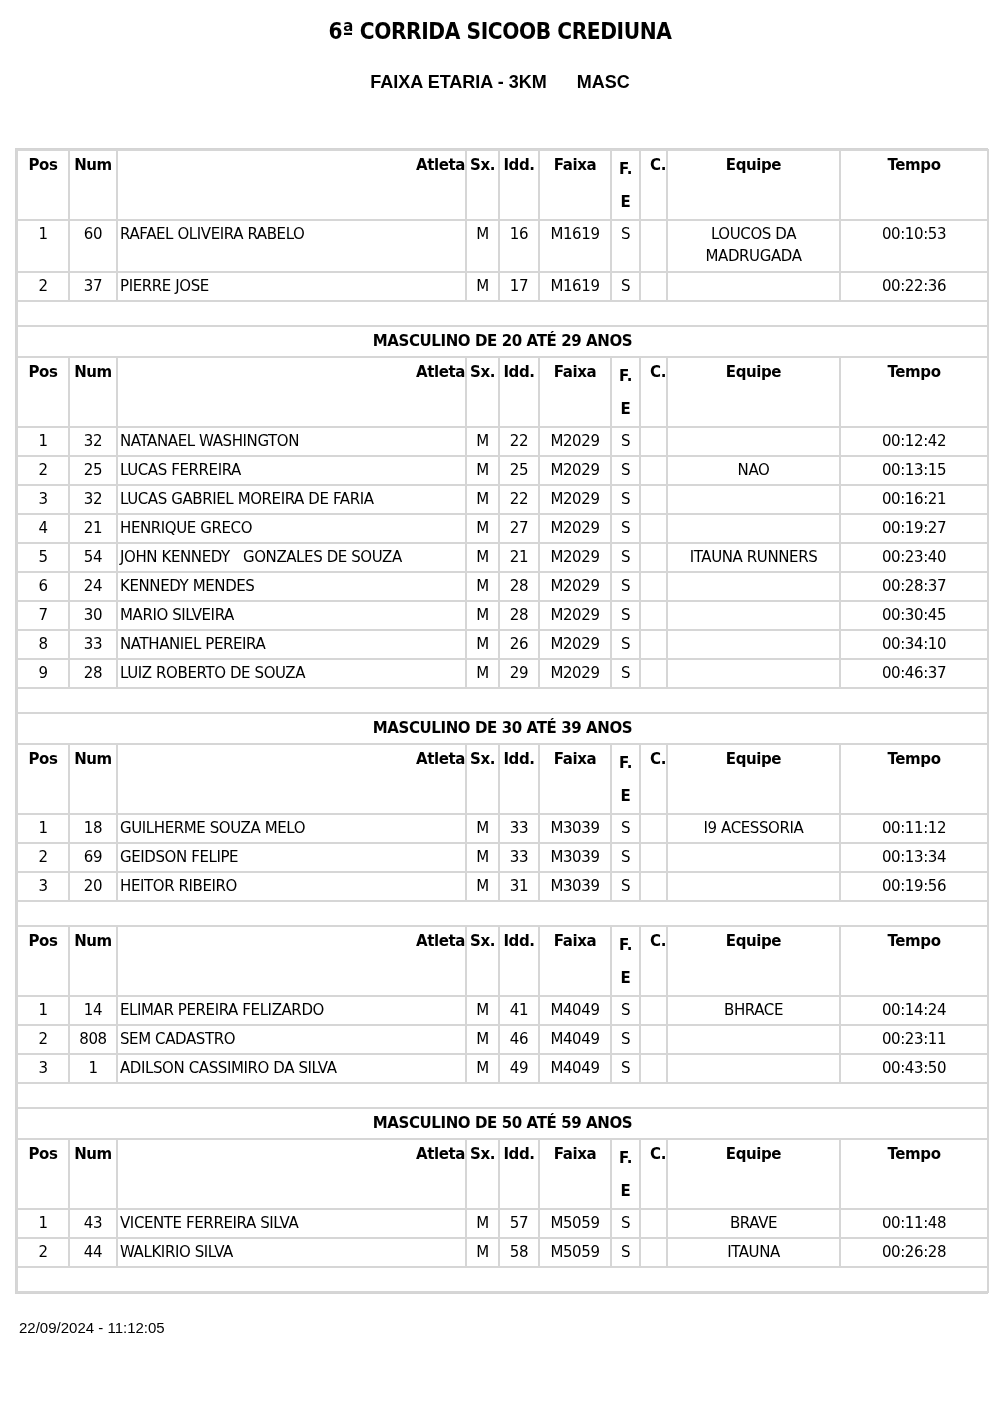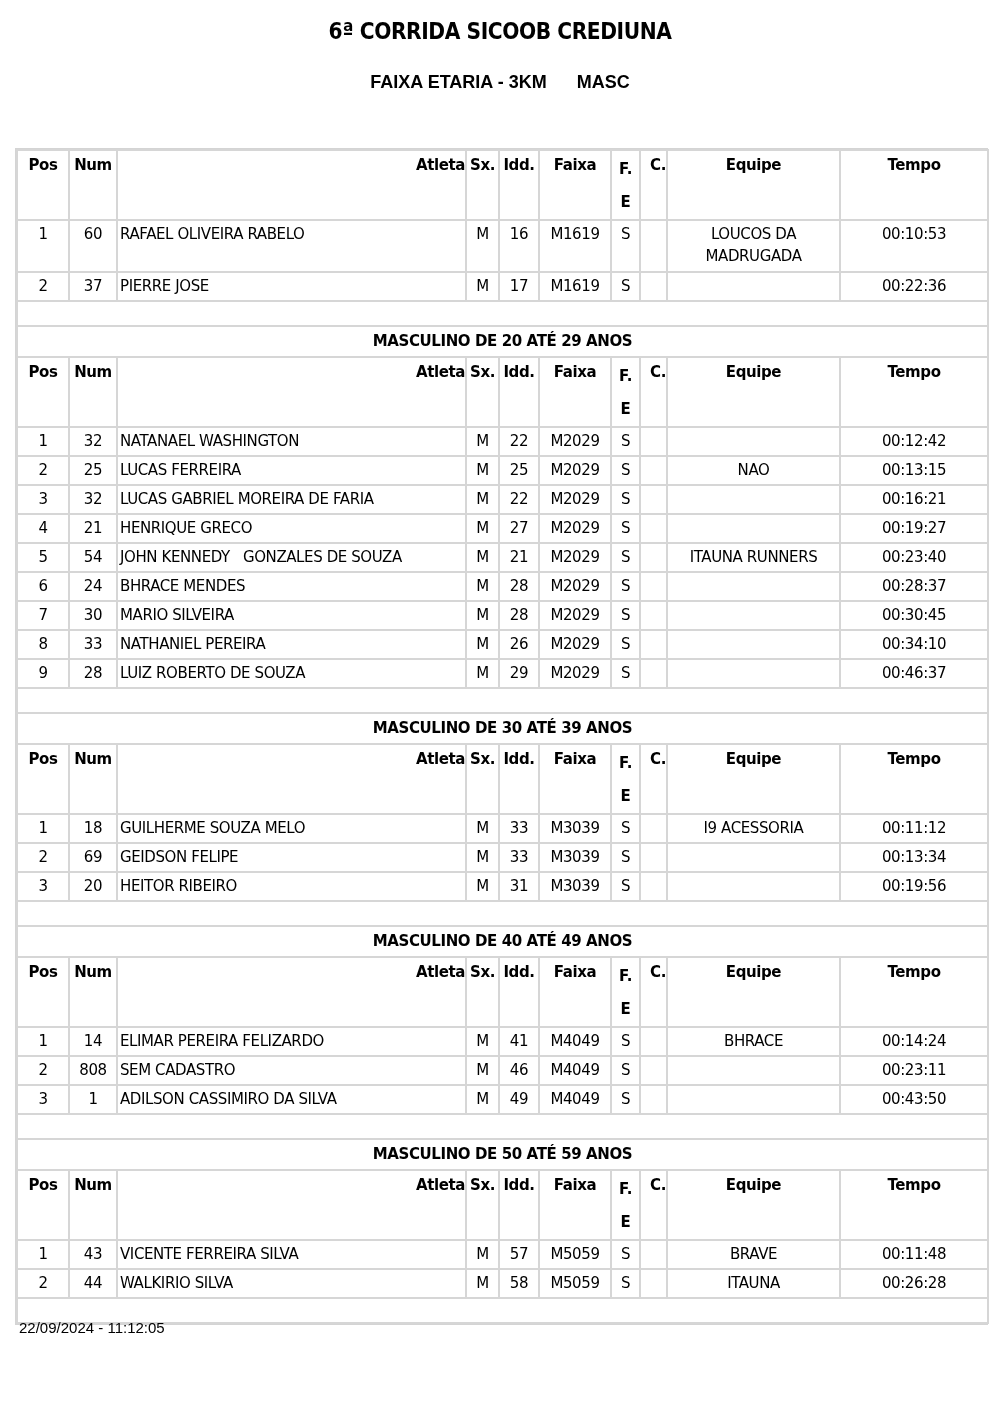--- a/index.html
+++ b/index.html
@@ -157,21 +157,21 @@
           <td class="c">21</td>
           <td class="c">M2029</td>
           <td class="c">S</td>
           <td class="c"></td>
           <td class="c eq-wrap">ITAUNA RUNNERS</td>
           <td class="c">00:23:40</td>
         </tr>
         <tr class="row">
           <td class="c">6</td>
           <td class="c">24</td>
-          <td class="l" style="white-space: pre;">BHRACE MENDES</td>
+          <td class="l" style="white-space: pre;">KENNEDY MENDES</td>
           <td class="c">M</td>
           <td class="c">28</td>
           <td class="c">M2029</td>
           <td class="c">S</td>
           <td class="c"></td>
           <td class="c eq-wrap"></td>
           <td class="c">00:28:37</td>
         </tr>
         <tr class="row">
           <td class="c">7</td>
@@ -258,23 +258,20 @@
           <td class="c">M</td>
           <td class="c">31</td>
           <td class="c">M3039</td>
           <td class="c">S</td>
           <td class="c"></td>
           <td class="c eq-wrap"></td>
           <td class="c">00:19:56</td>
         </tr>
         <tr class="spacer">
           <td colspan="10" class="only"></td>
-        </tr>
-        <tr class="cat-title">
-          <td colspan="10">MASCULINO DE 40 ATÉ 49 ANOS</td>
         </tr>
         <tr class="hdr">
           <th class="">Pos</th>
           <th class="">Num</th>
           <th class="left">Atleta</th>
           <th class="">Sx.</th>
           <th class="">Idd.</th>
           <th class="">Faixa</th>
           <th class=" fe" style="text-align: center;">F. E</th>
           <th class="left">C.</th>

